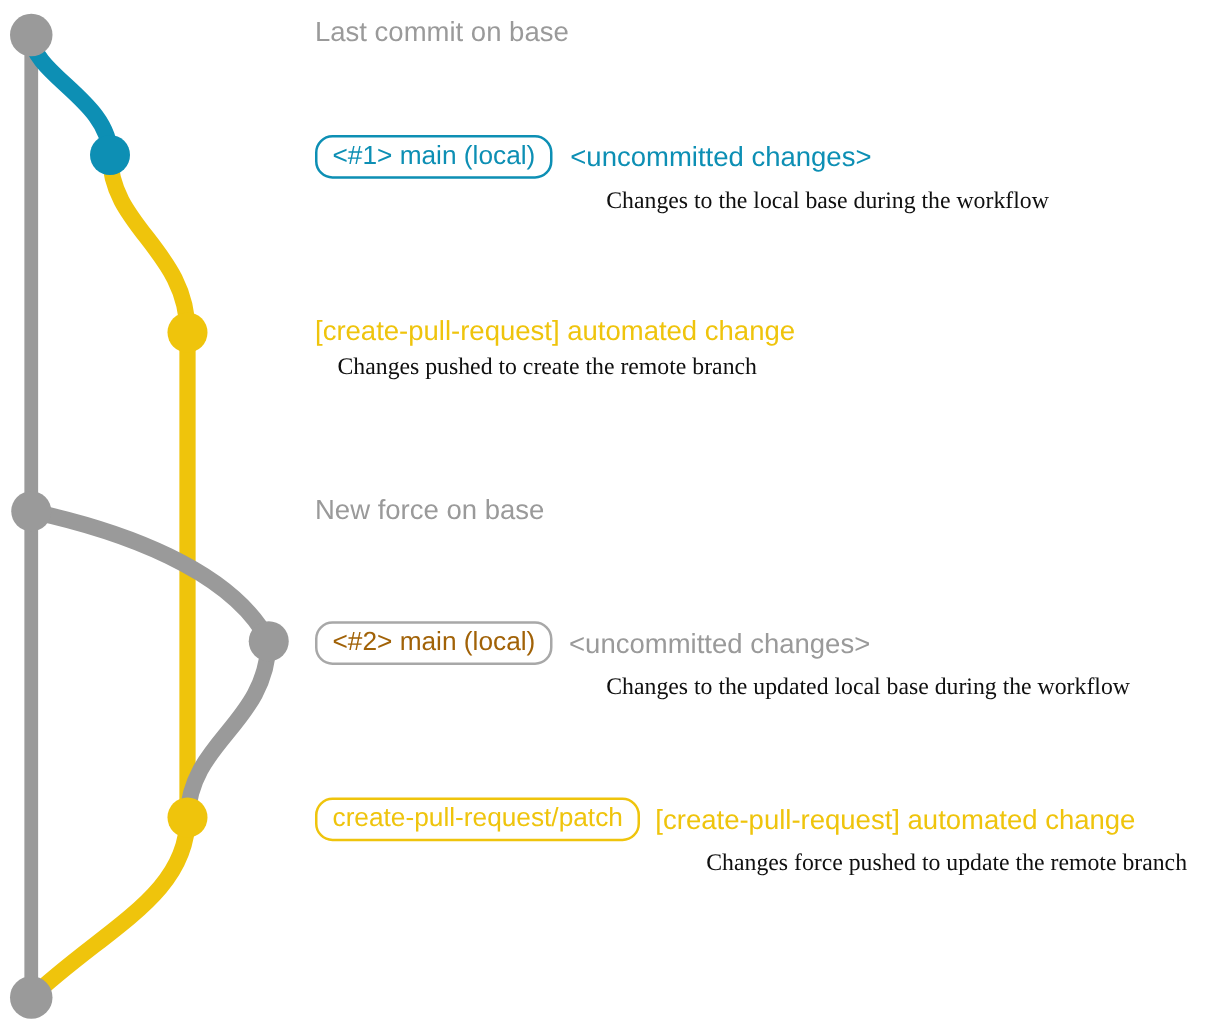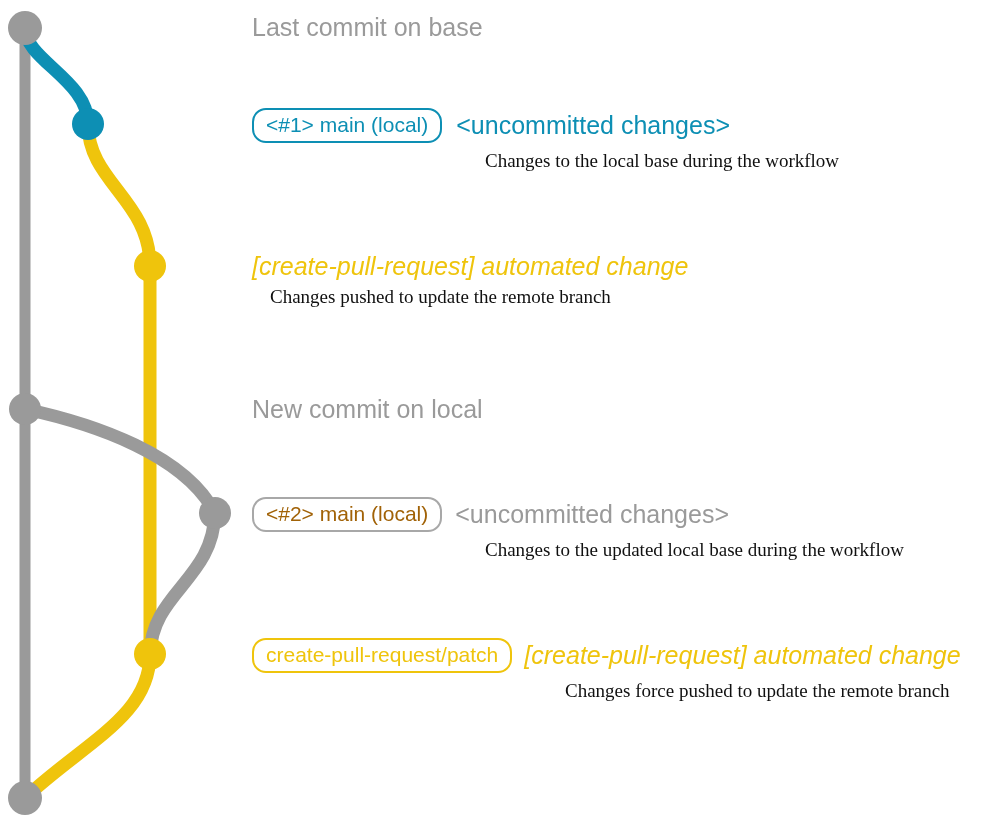--- a/index.html
+++ b/index.html
@@ -45,26 +45,26 @@
     line-height: 1.05;
     color: #9a9a9a;
     background: #ffffff;
     white-space: nowrap;
     text-align: center;
   }
   .chip.blue { border-color: #0d8fb4; color: #0d8fb4; }
   .chip.yellow { border-color: #efc40c; color: #efc40c; }
   .chip.gray { border-color: #a8a8a8; color: #a16207; }
   .subject {
-    font-size: 25px;
+    font-size: 22px;
     line-height: 1.05;
     white-space: nowrap;
   }
   .subject.blue { color: #0d8fb4; }
-  .subject.yellow { color: #efc40c; font-style: italic; }
+  .subject.yellow { color: #efc40c; }
   .subject.gray { color: #9a9a9a; }
   .gap-a { margin-left: 14px; }
   .gap-b { margin-left: 13px; }
   .gap-c { margin-left: 12px; }
   .desc {
     font-family: "Liberation Serif", serif;
     font-size: 19px;
     color: #101010;
     white-space: nowrap;
     margin-top: 7px;
@@ -116,26 +116,26 @@
       <span class="chip blue">&lt;#1&gt; main (local)</span>
       <span class="subject blue gap-a">&lt;uncommitted changes&gt;</span>
     </div>
     <div class="desc i1">Changes to the local base during the workflow</div>
   </div>
 
   <div class="row" style="top:253px;">
     <div class="row-head">
       <span class="subject yellow">[create-pull-request] automated change</span>
     </div>
-    <div class="desc i2">Changes pushed to update the remote branch</div>
+    <div class="desc i2">Changes pushed to create the remote branch</div>
   </div>
 
   <div class="row" style="top:396px;">
     <div class="row-head">
-      <span class="subject gray">New commit on local</span>
+      <span class="subject gray">New force on base</span>
     </div>
   </div>
 
   <div class="row" style="top:497px;">
     <div class="row-head">
       <span class="chip gray">&lt;#2&gt; main (local)</span>
       <span class="subject gray gap-b">&lt;uncommitted changes&gt;</span>
     </div>
     <div class="desc i3">Changes to the updated local base during the workflow</div>
   </div>

